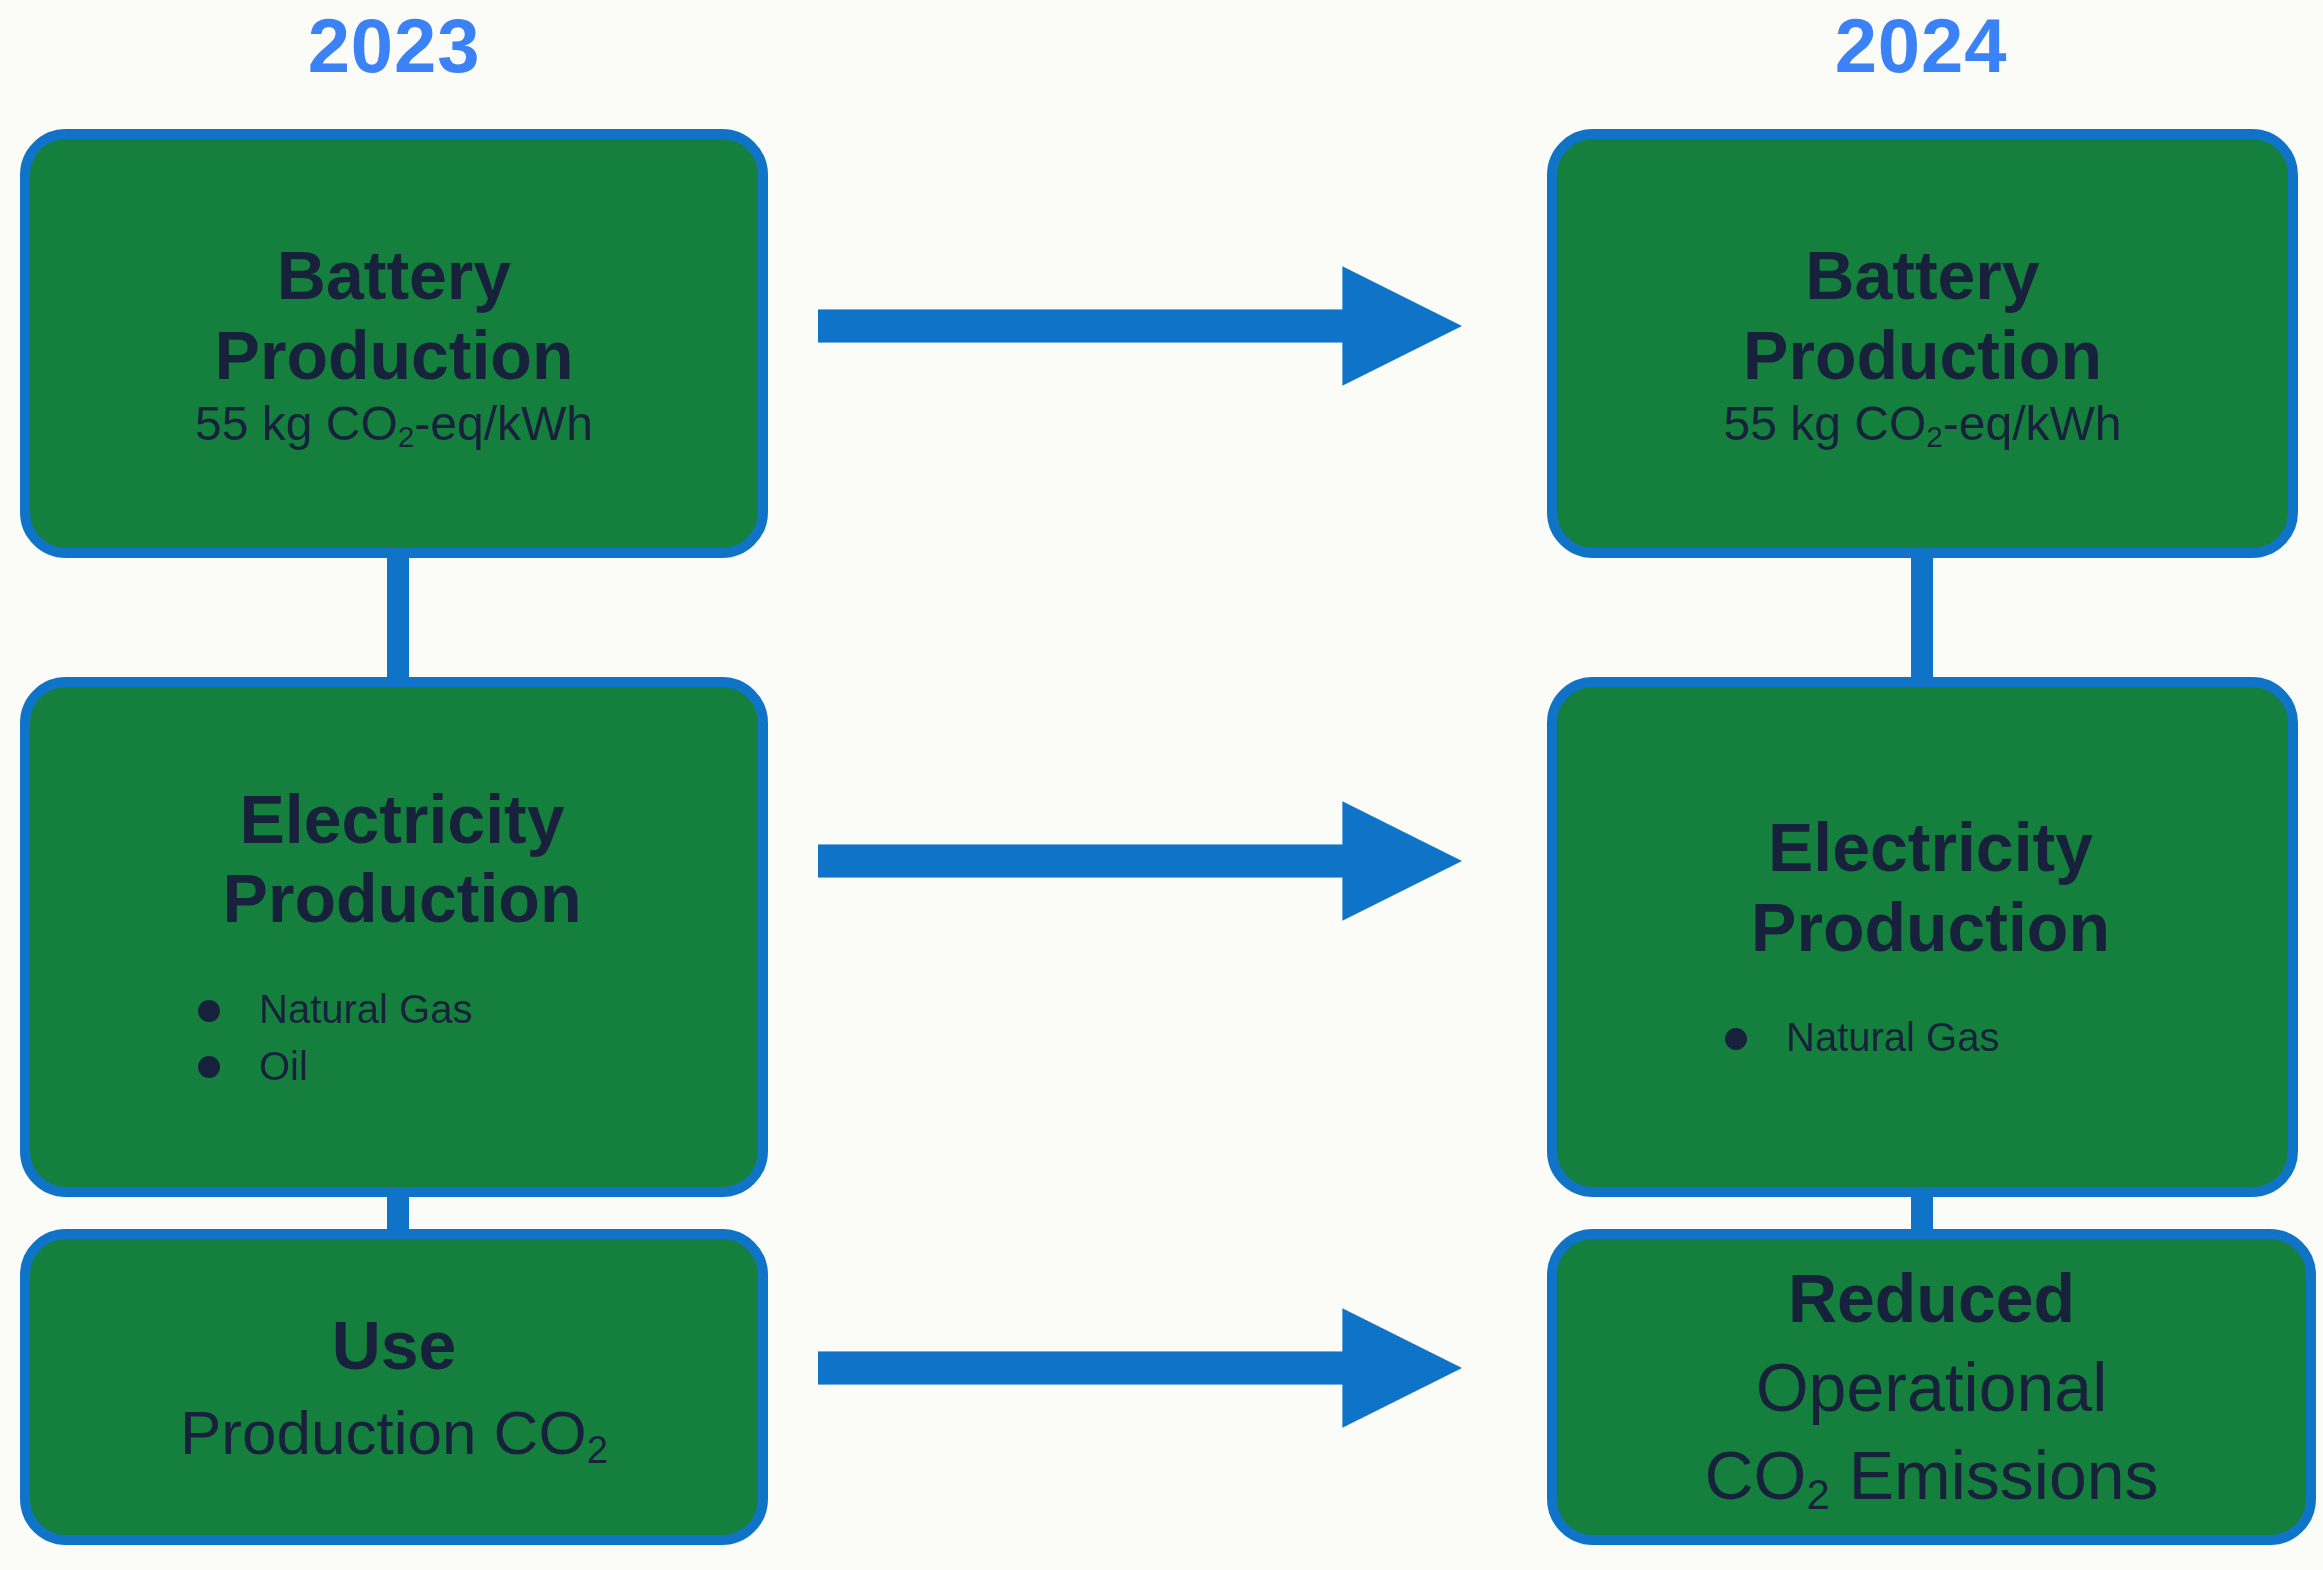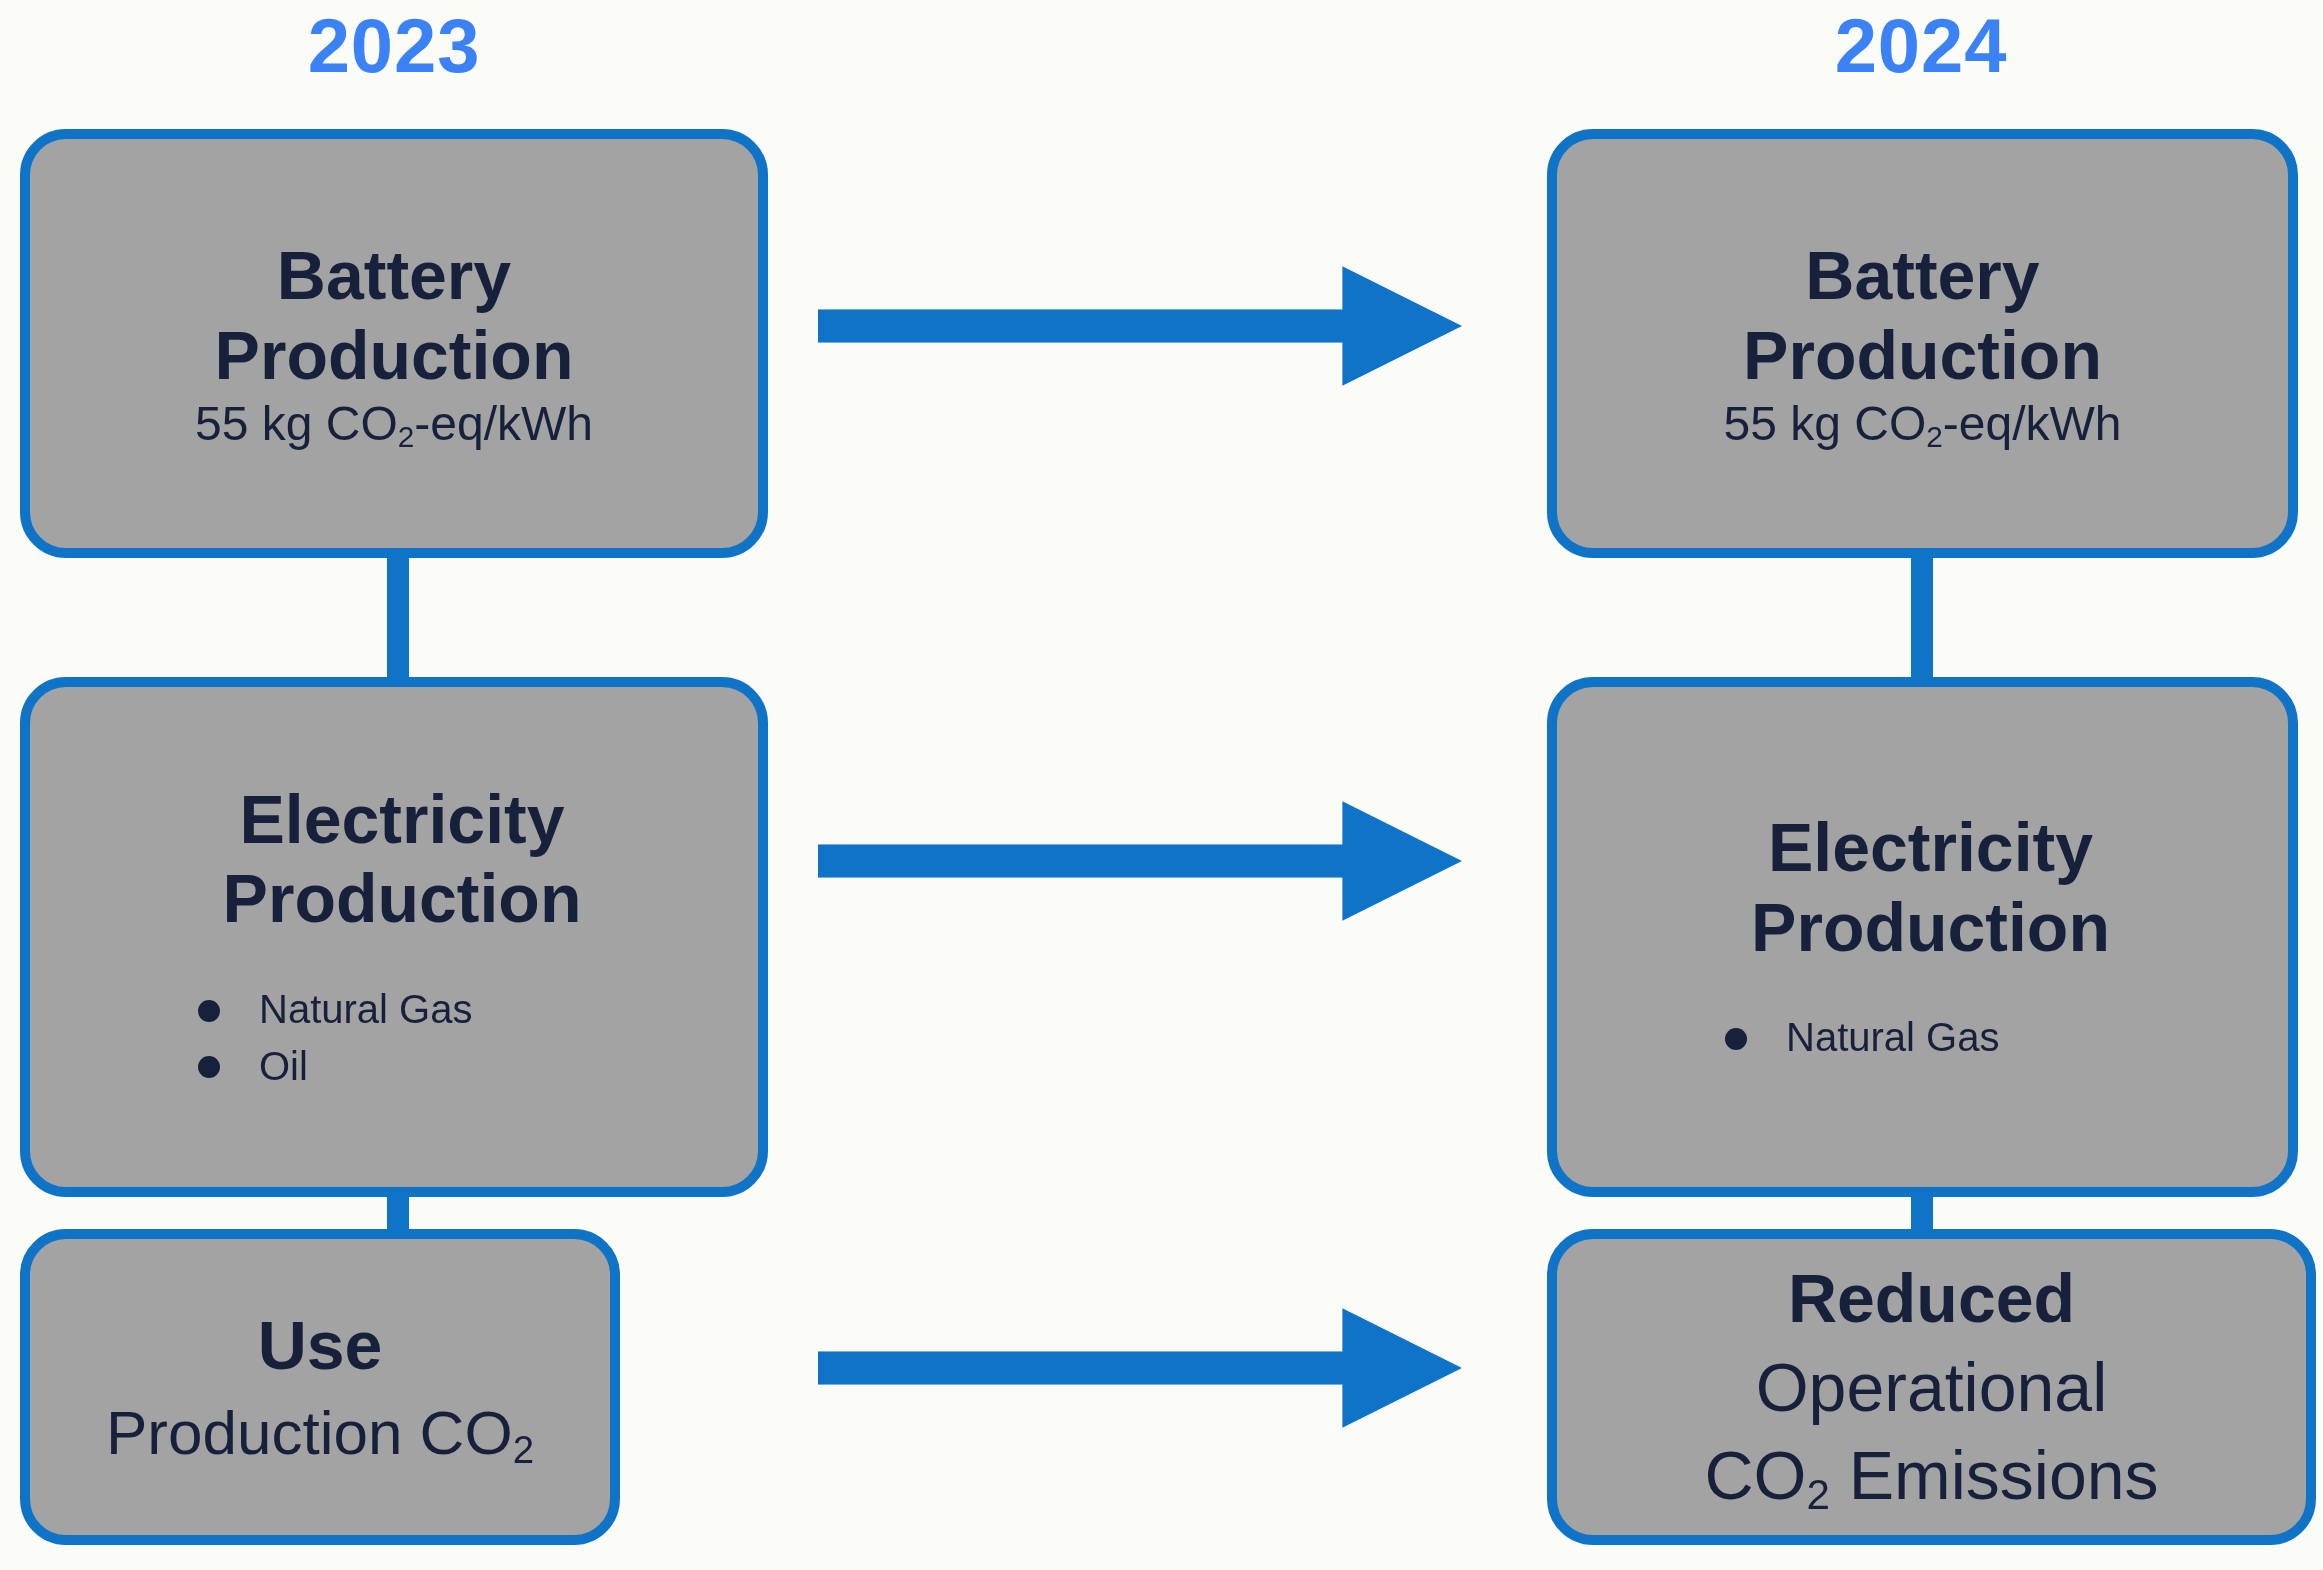--- a/index.html
+++ b/index.html
@@ -20,21 +20,21 @@
   .year.left  { left:20px; }
   .year.right { left:1547px; }
 
   .connector {
     position:absolute; width:22px; background:#0f74c8;
   }
 
   .box {
     position:absolute;
     box-sizing:border-box;
-    background:#a3a3a3;
+    background:#15803d;
     border:10px solid #0f74c8;
     border-radius:46px;
     display:flex; flex-direction:column;
     align-items:center; justify-content:center;
     text-align:center;
   }
   .row1 { top:129px;  height:429px; }
   .row2 { top:677px;  height:520px;padding-left:16px; }
   .row3 { top:1229px; height:316px; }
 
@@ -87,21 +87,21 @@
   <div class="heading">
     <span class="hline">Electricity</span>
     <span class="hline">Production</span>
   </div>
   <ul class="bullets">
     <li>Natural Gas</li>
     <li>Oil</li>
   </ul>
 </div>
 
-<div class="box row3" style="left:20px; width:600px;">
+<div class="box row3" style="left:20px; width:748px;">
   <div class="use-title">Use</div>
   <div class="use-line">
     <span>Production CO</span><sub>2</sub><span></span>
   </div>
 </div>
 
 <div class="box row1" style="left:1547px; width:751px;">
   <div class="heading">
     <span class="hline">Battery</span>
     <span class="hline">Production</span>

